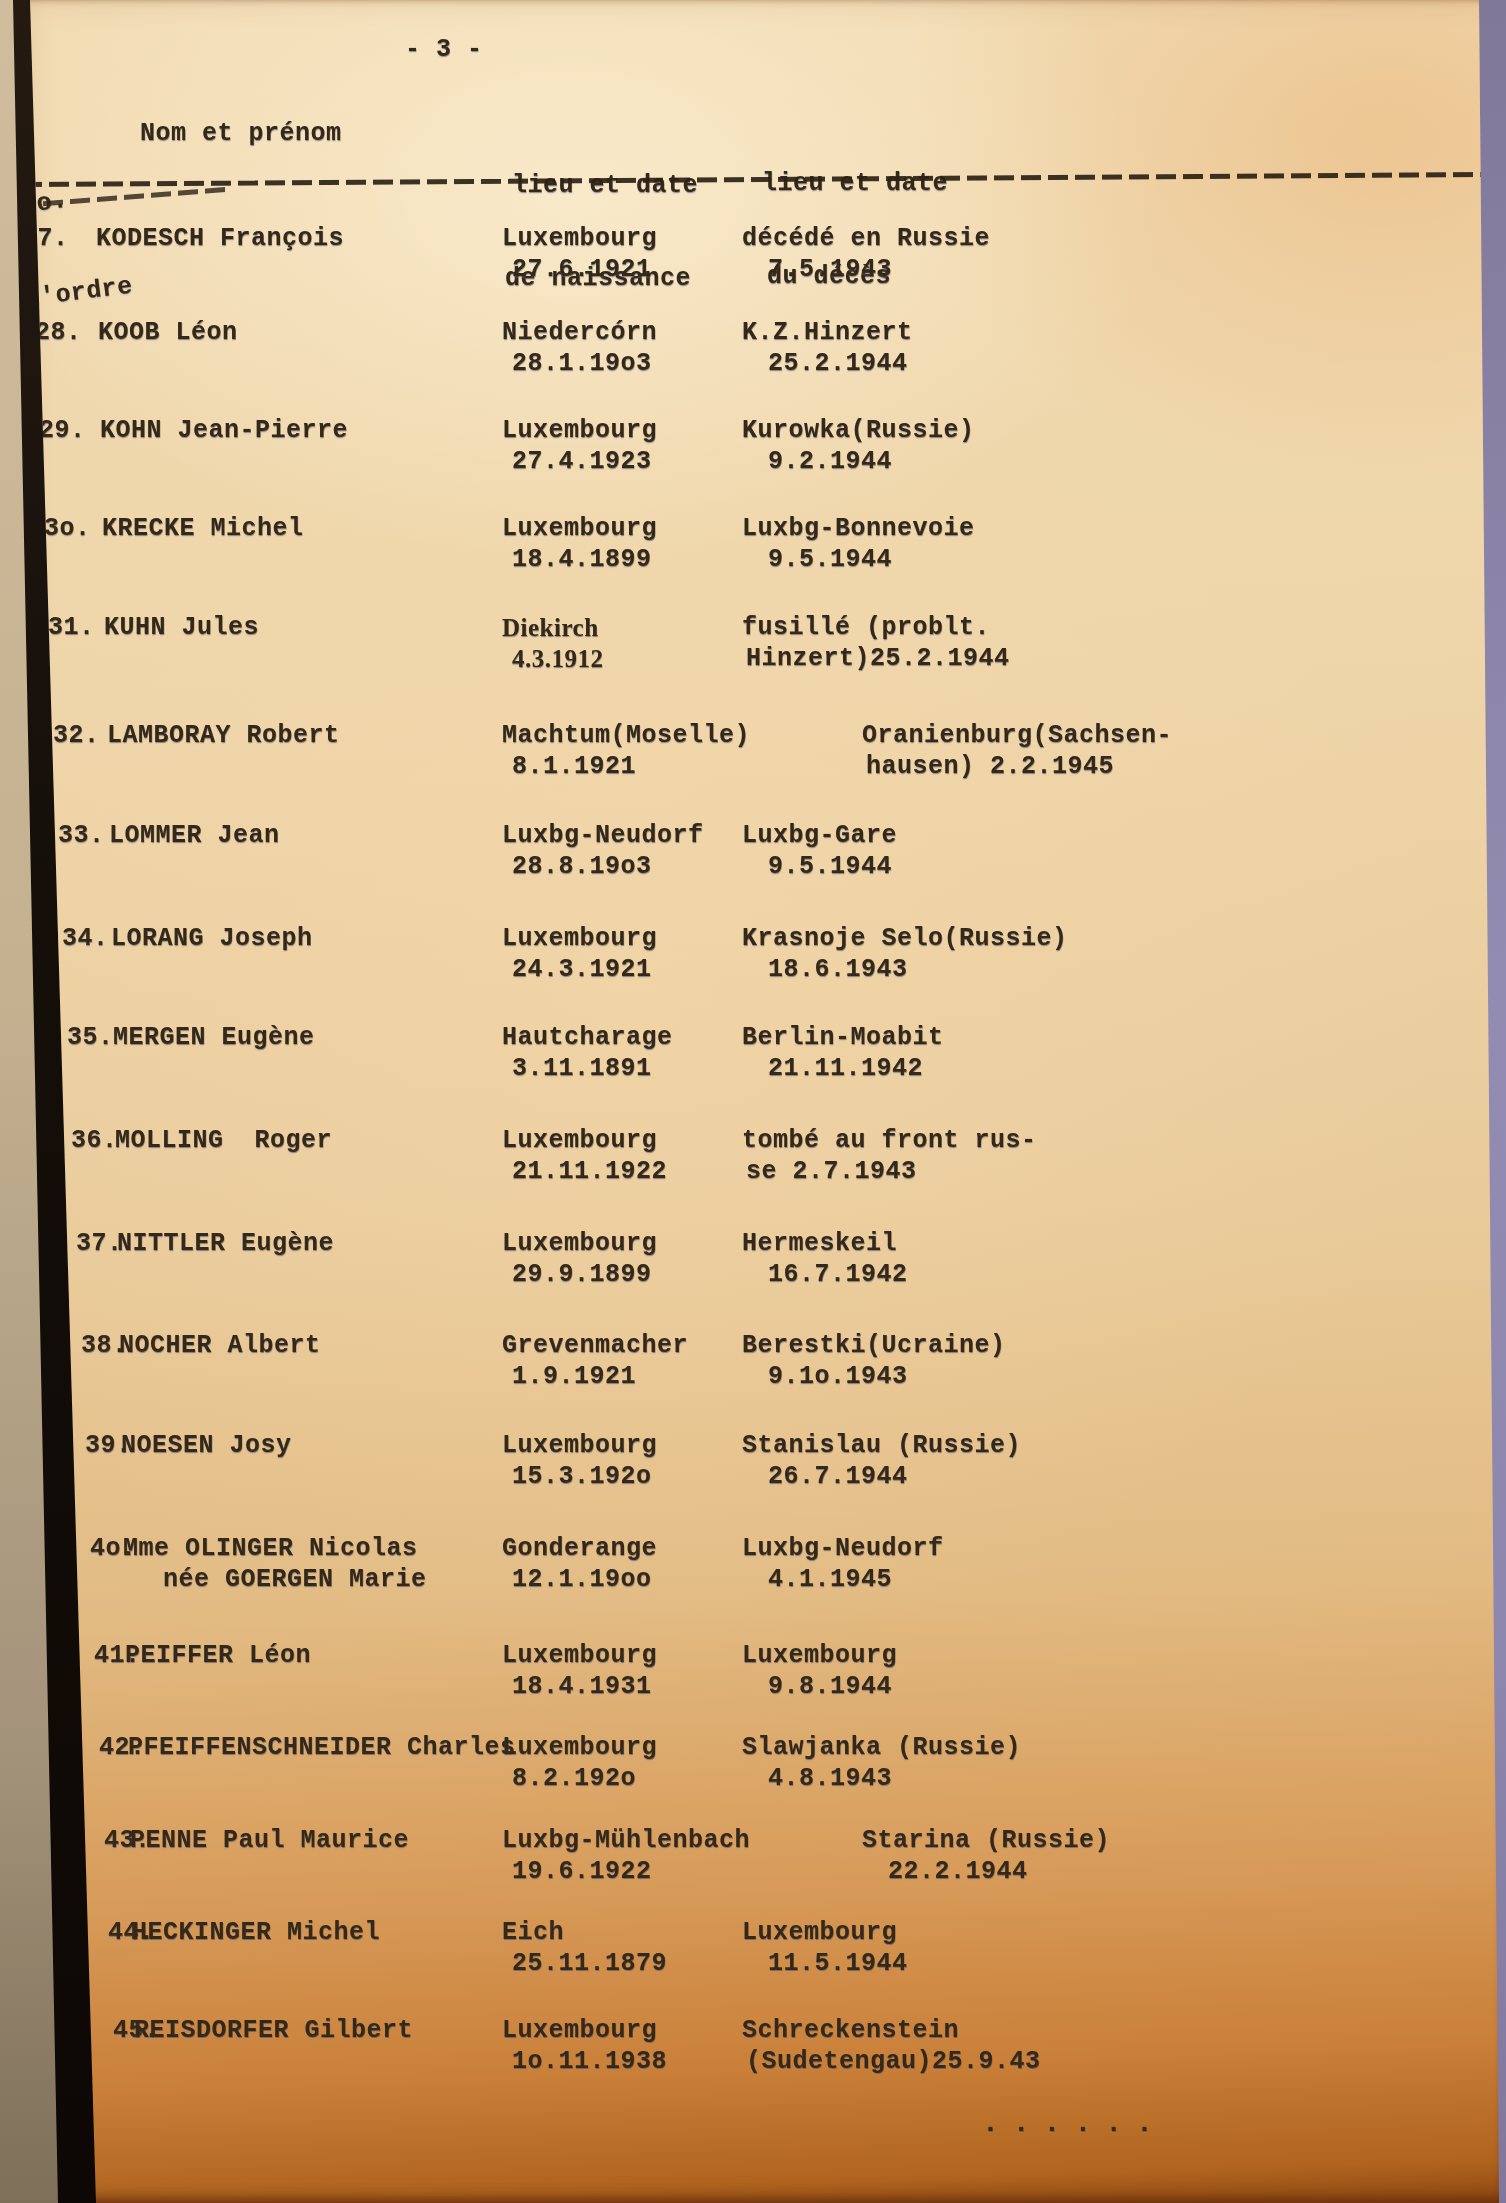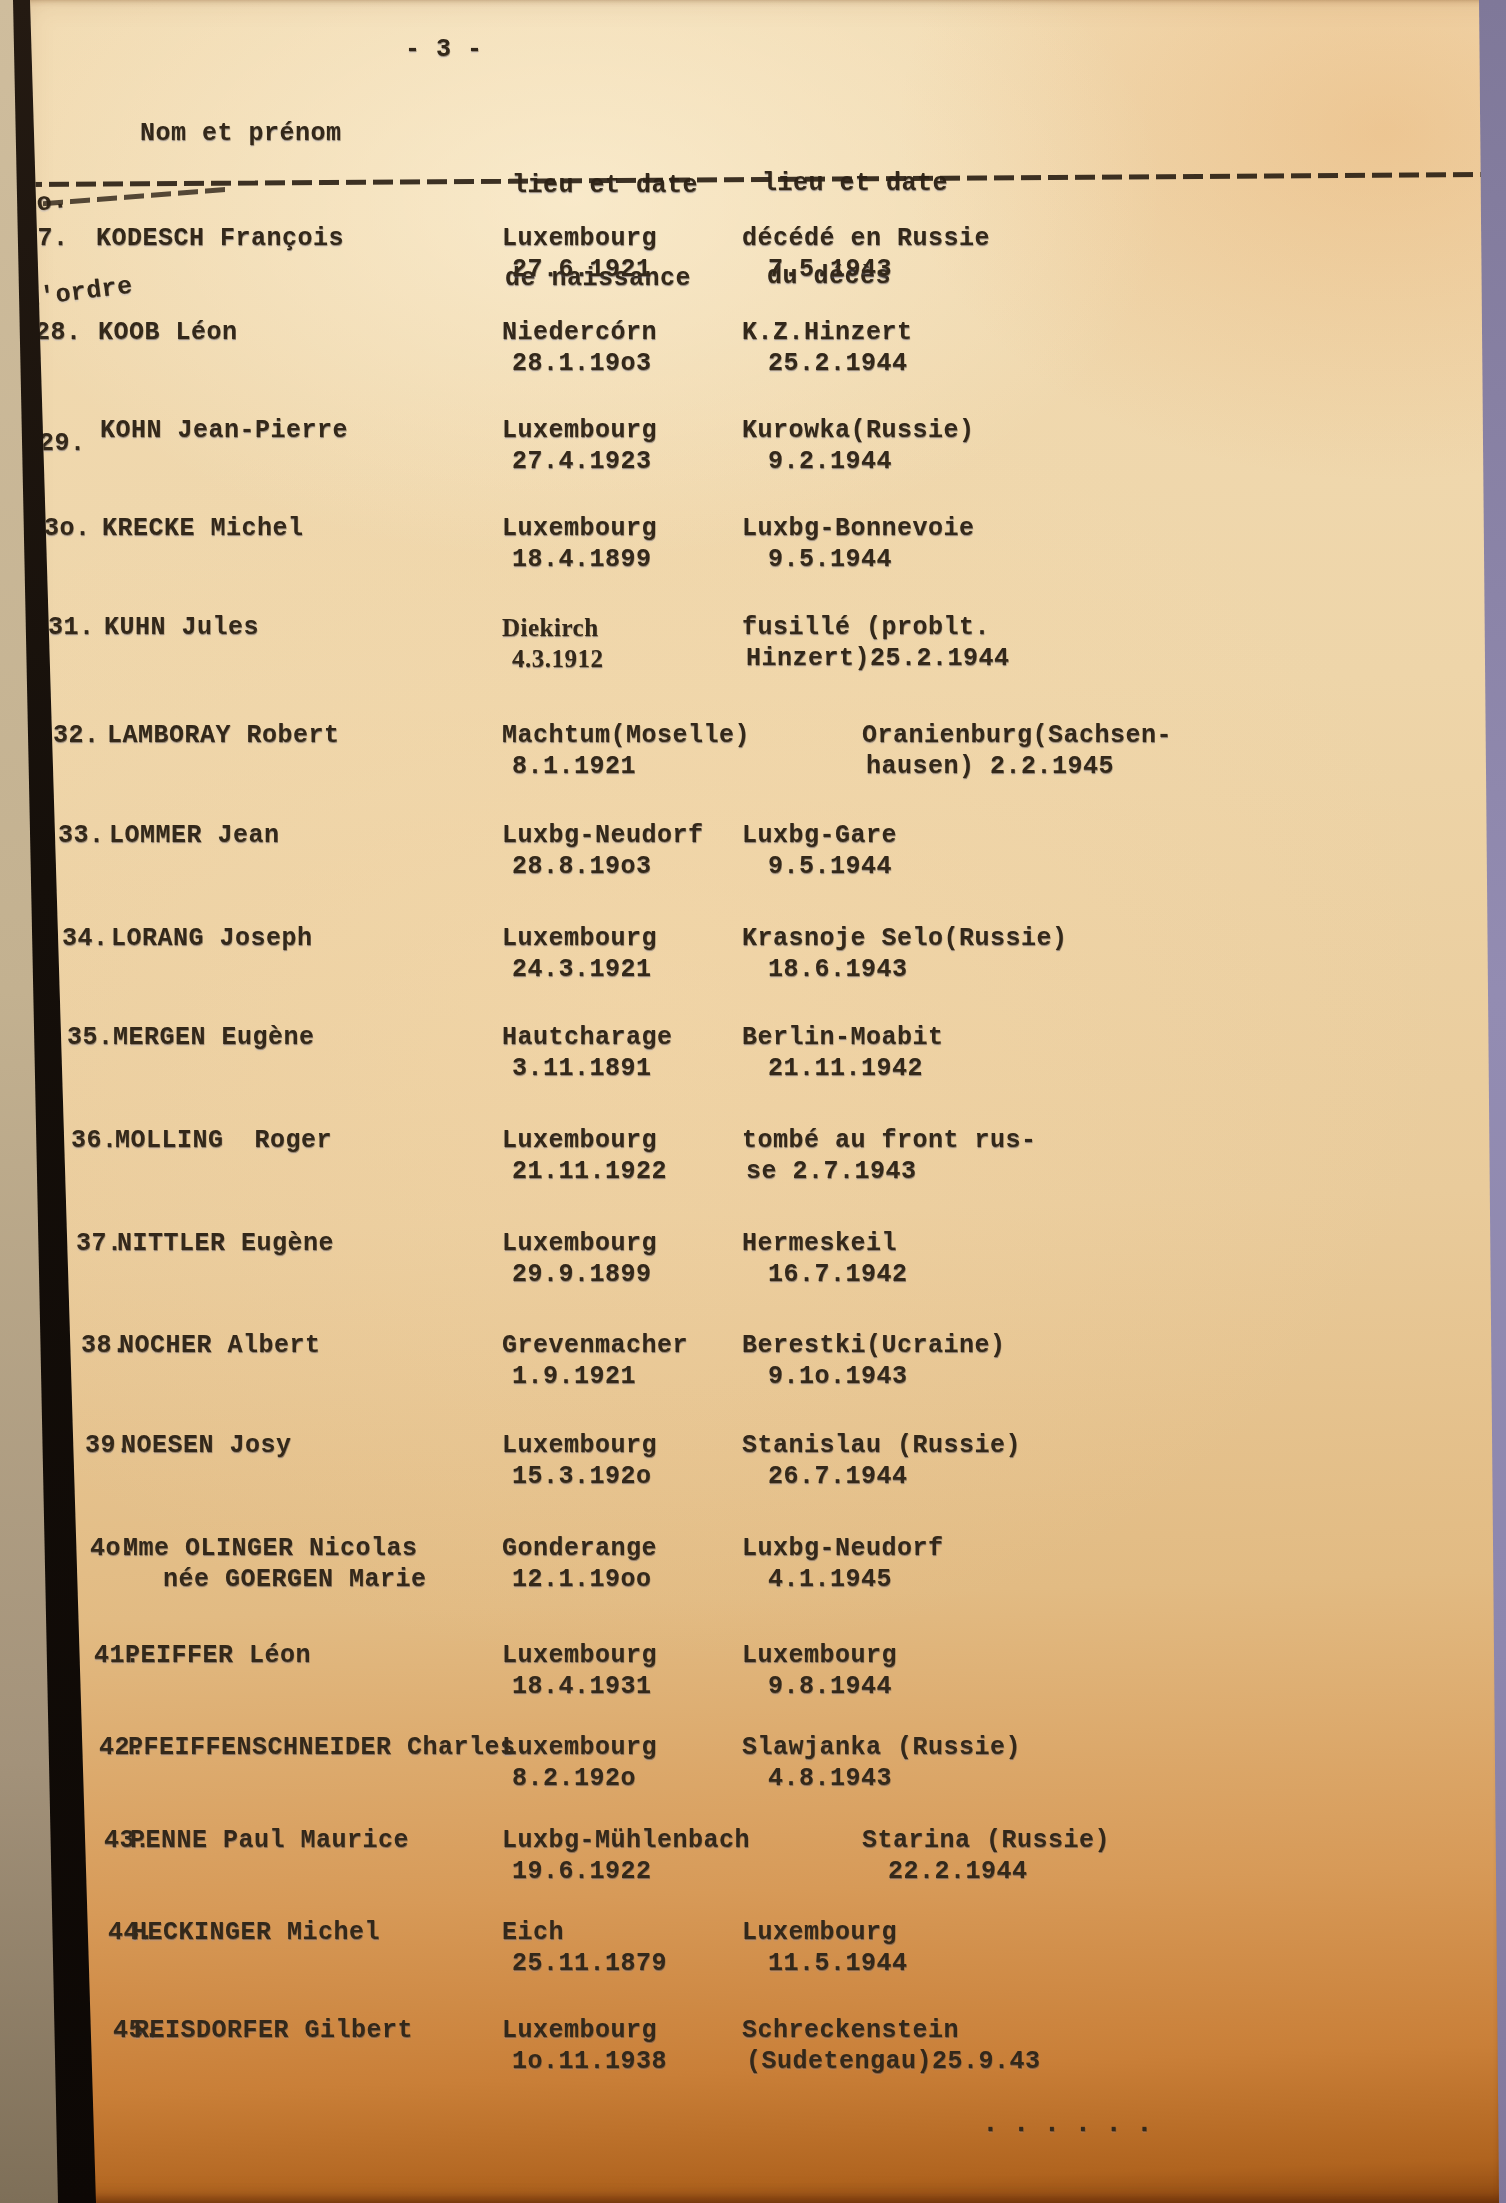--- a/index.html
+++ b/index.html
@@ -91,21 +91,21 @@
           <div class="cell txt" style="left: 502px;"><div style="padding-left: 0px;">Luxembourg</div><div style="padding-left: 10px;">27.6.1921</div></div>
           <div class="cell txt" style="left: 742px;"><div style="padding-left: 0px;">décédé en Russie</div><div style="padding-left: 26px;">7.5.1943</div></div>
         </div>
         <div class="row" style="top: 317px;">
           <div class="cell txt" style="left: 35px;"><div style="padding-left: 0px;">28.</div></div>
           <div class="cell txt" style="left: 98px;"><div style="padding-left: 0px;">KOOB Léon</div></div>
           <div class="cell txt" style="left: 502px;"><div style="padding-left: 0px;">Niedercórn</div><div style="padding-left: 10px;">28.1.19o3</div></div>
           <div class="cell txt" style="left: 742px;"><div style="padding-left: 0px;">K.Z.Hinzert</div><div style="padding-left: 26px;">25.2.1944</div></div>
         </div>
         <div class="row" style="top: 415px;">
-          <div class="cell txt" style="left: 39px;"><div style="padding-left: 0px; margin-top: 13px;">29.</div></div>
+          <div class="cell txt" style="left: 39px;"><div style="padding-left: 0px;">29.</div></div>
           <div class="cell txt" style="left: 100px;"><div style="padding-left: 0px;">KOHN Jean-Pierre</div></div>
           <div class="cell txt" style="left: 502px;"><div style="padding-left: 0px;">Luxembourg</div><div style="padding-left: 10px;">27.4.1923</div></div>
           <div class="cell txt" style="left: 742px;"><div style="padding-left: 0px; text-align: center;">Kurowka(Russie)</div><div style="padding-left: 26px;">9.2.1944</div></div>
         </div>
         <div class="row" style="top: 513px;">
           <div class="cell txt" style="left: 44px;"><div style="padding-left: 0px;">3o.</div></div>
           <div class="cell txt" style="left: 102px;"><div style="padding-left: 0px;">KRECKE Michel</div></div>
           <div class="cell txt" style="left: 502px;"><div style="padding-left: 0px;">Luxembourg</div><div style="padding-left: 10px;">18.4.1899</div></div>
           <div class="cell txt" style="left: 742px;"><div style="padding-left: 0px;">Luxbg-Bonnevoie</div><div style="padding-left: 26px;">9.5.1944</div></div>
         </div>

